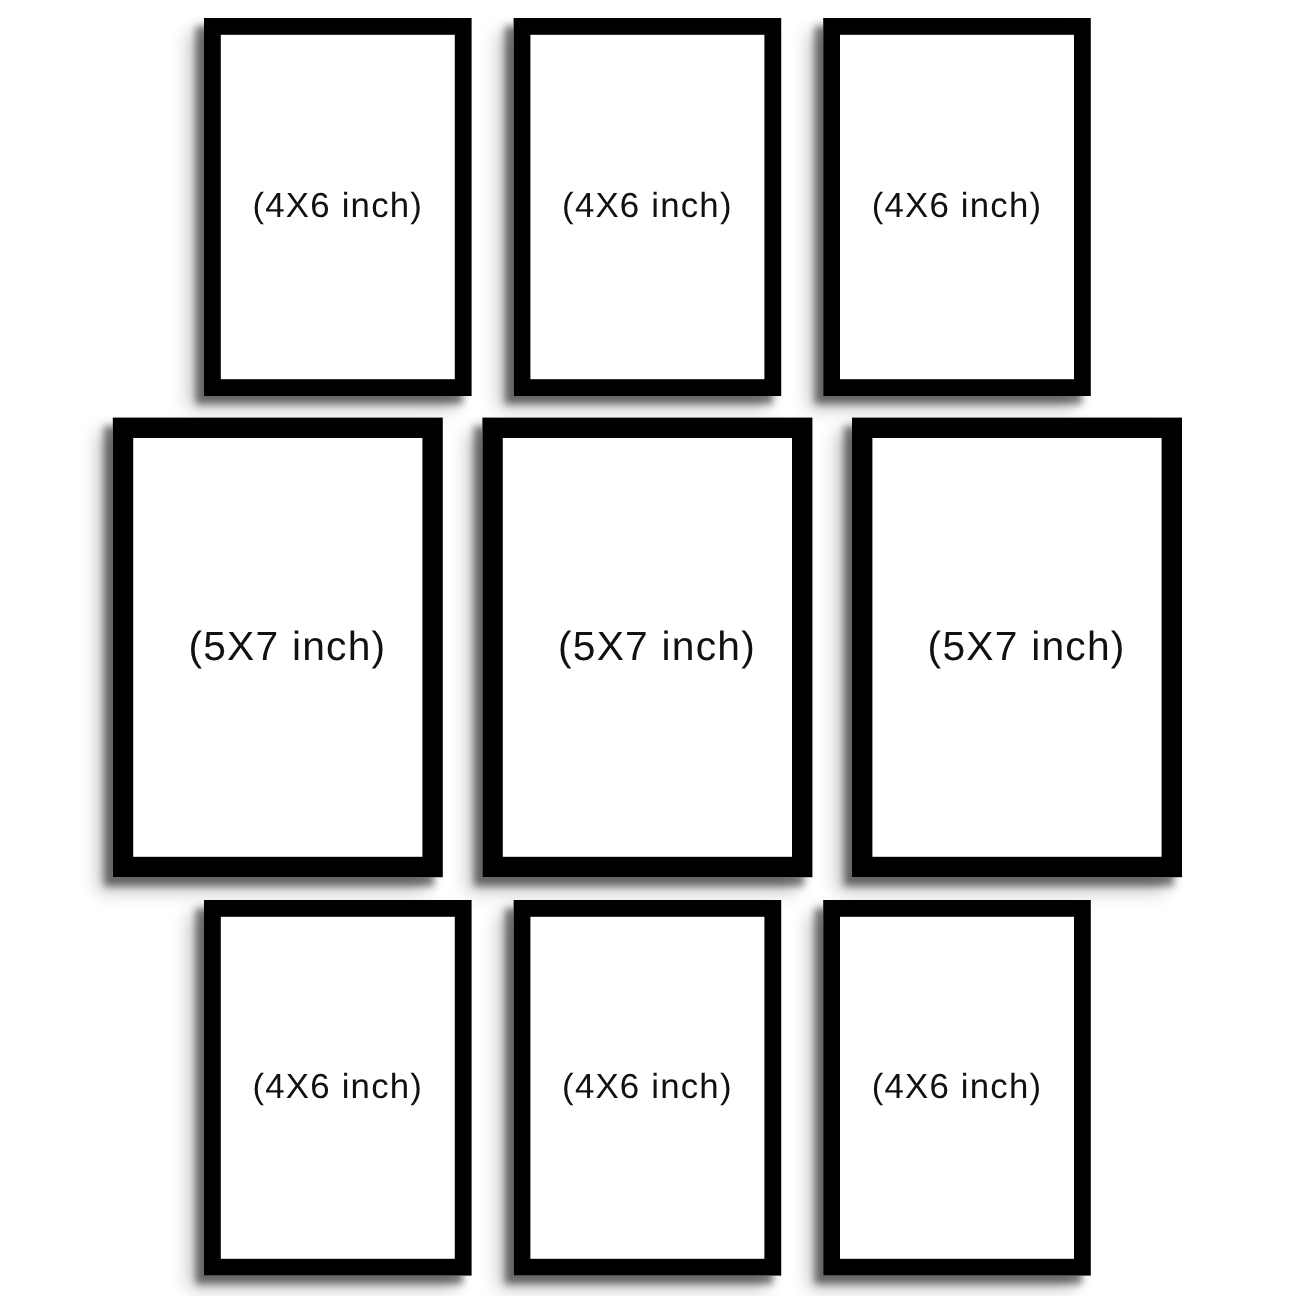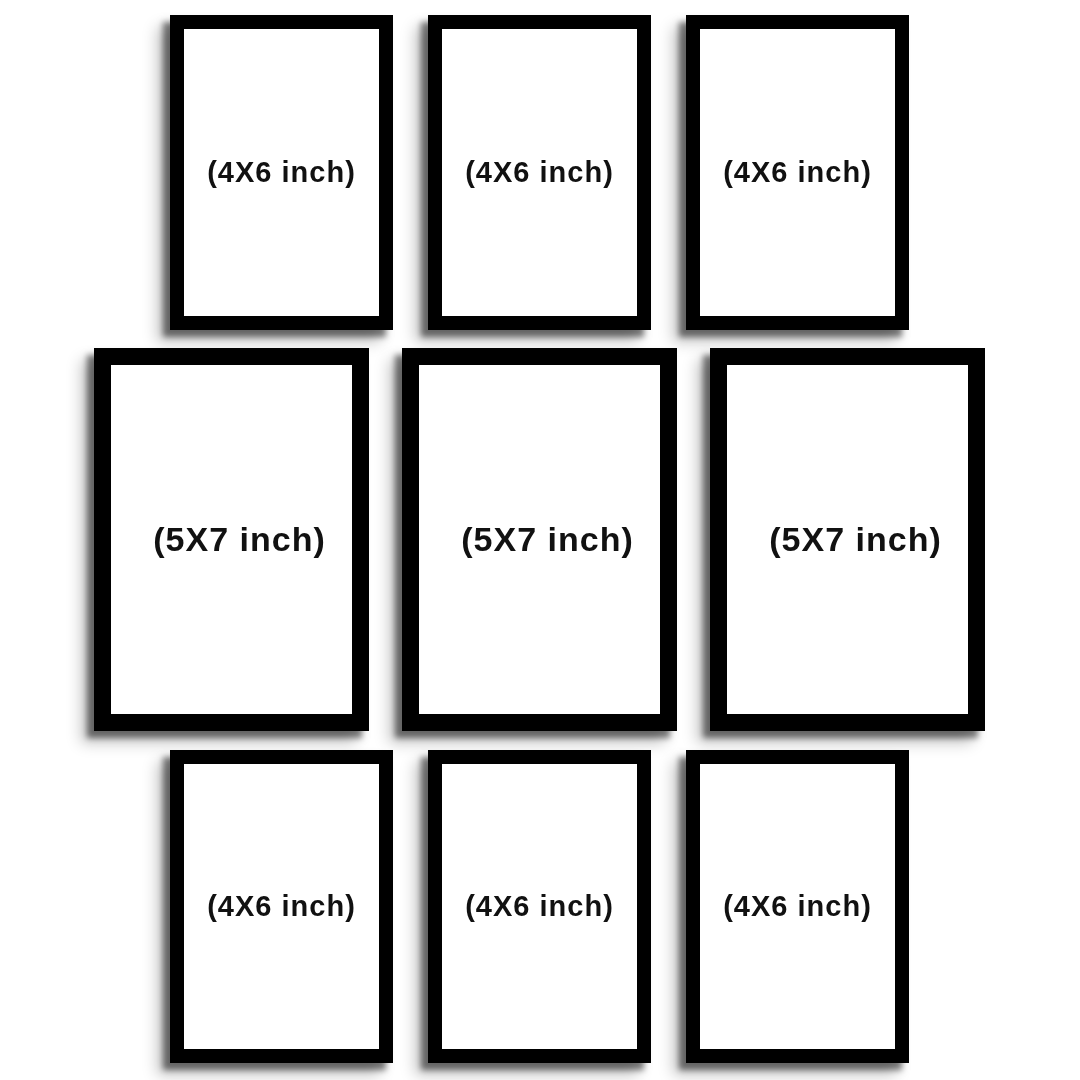--- a/index.html
+++ b/index.html
@@ -28,21 +28,21 @@
     box-shadow: -7px 7px 6px rgba(0,0,0,0.50), -13px 12px 14px rgba(0,0,0,0.22);
     display: flex;
     align-items: center;
     justify-content: center;
   }
   .frame.mid {
     border-width: 17px;
     padding-left: 16px;
   }
   .frame-label {
-    font-weight: 700;
+    font-weight: 400;
     font-size: 29px;
     letter-spacing: 1px;
     color: var(--label, #111111);
     white-space: nowrap;
   }
   .mid .frame-label {
     font-size: 34px;
   }
   
   .f0 { left: 170px; top: 15px;  width: 223px; height: 315px; }

